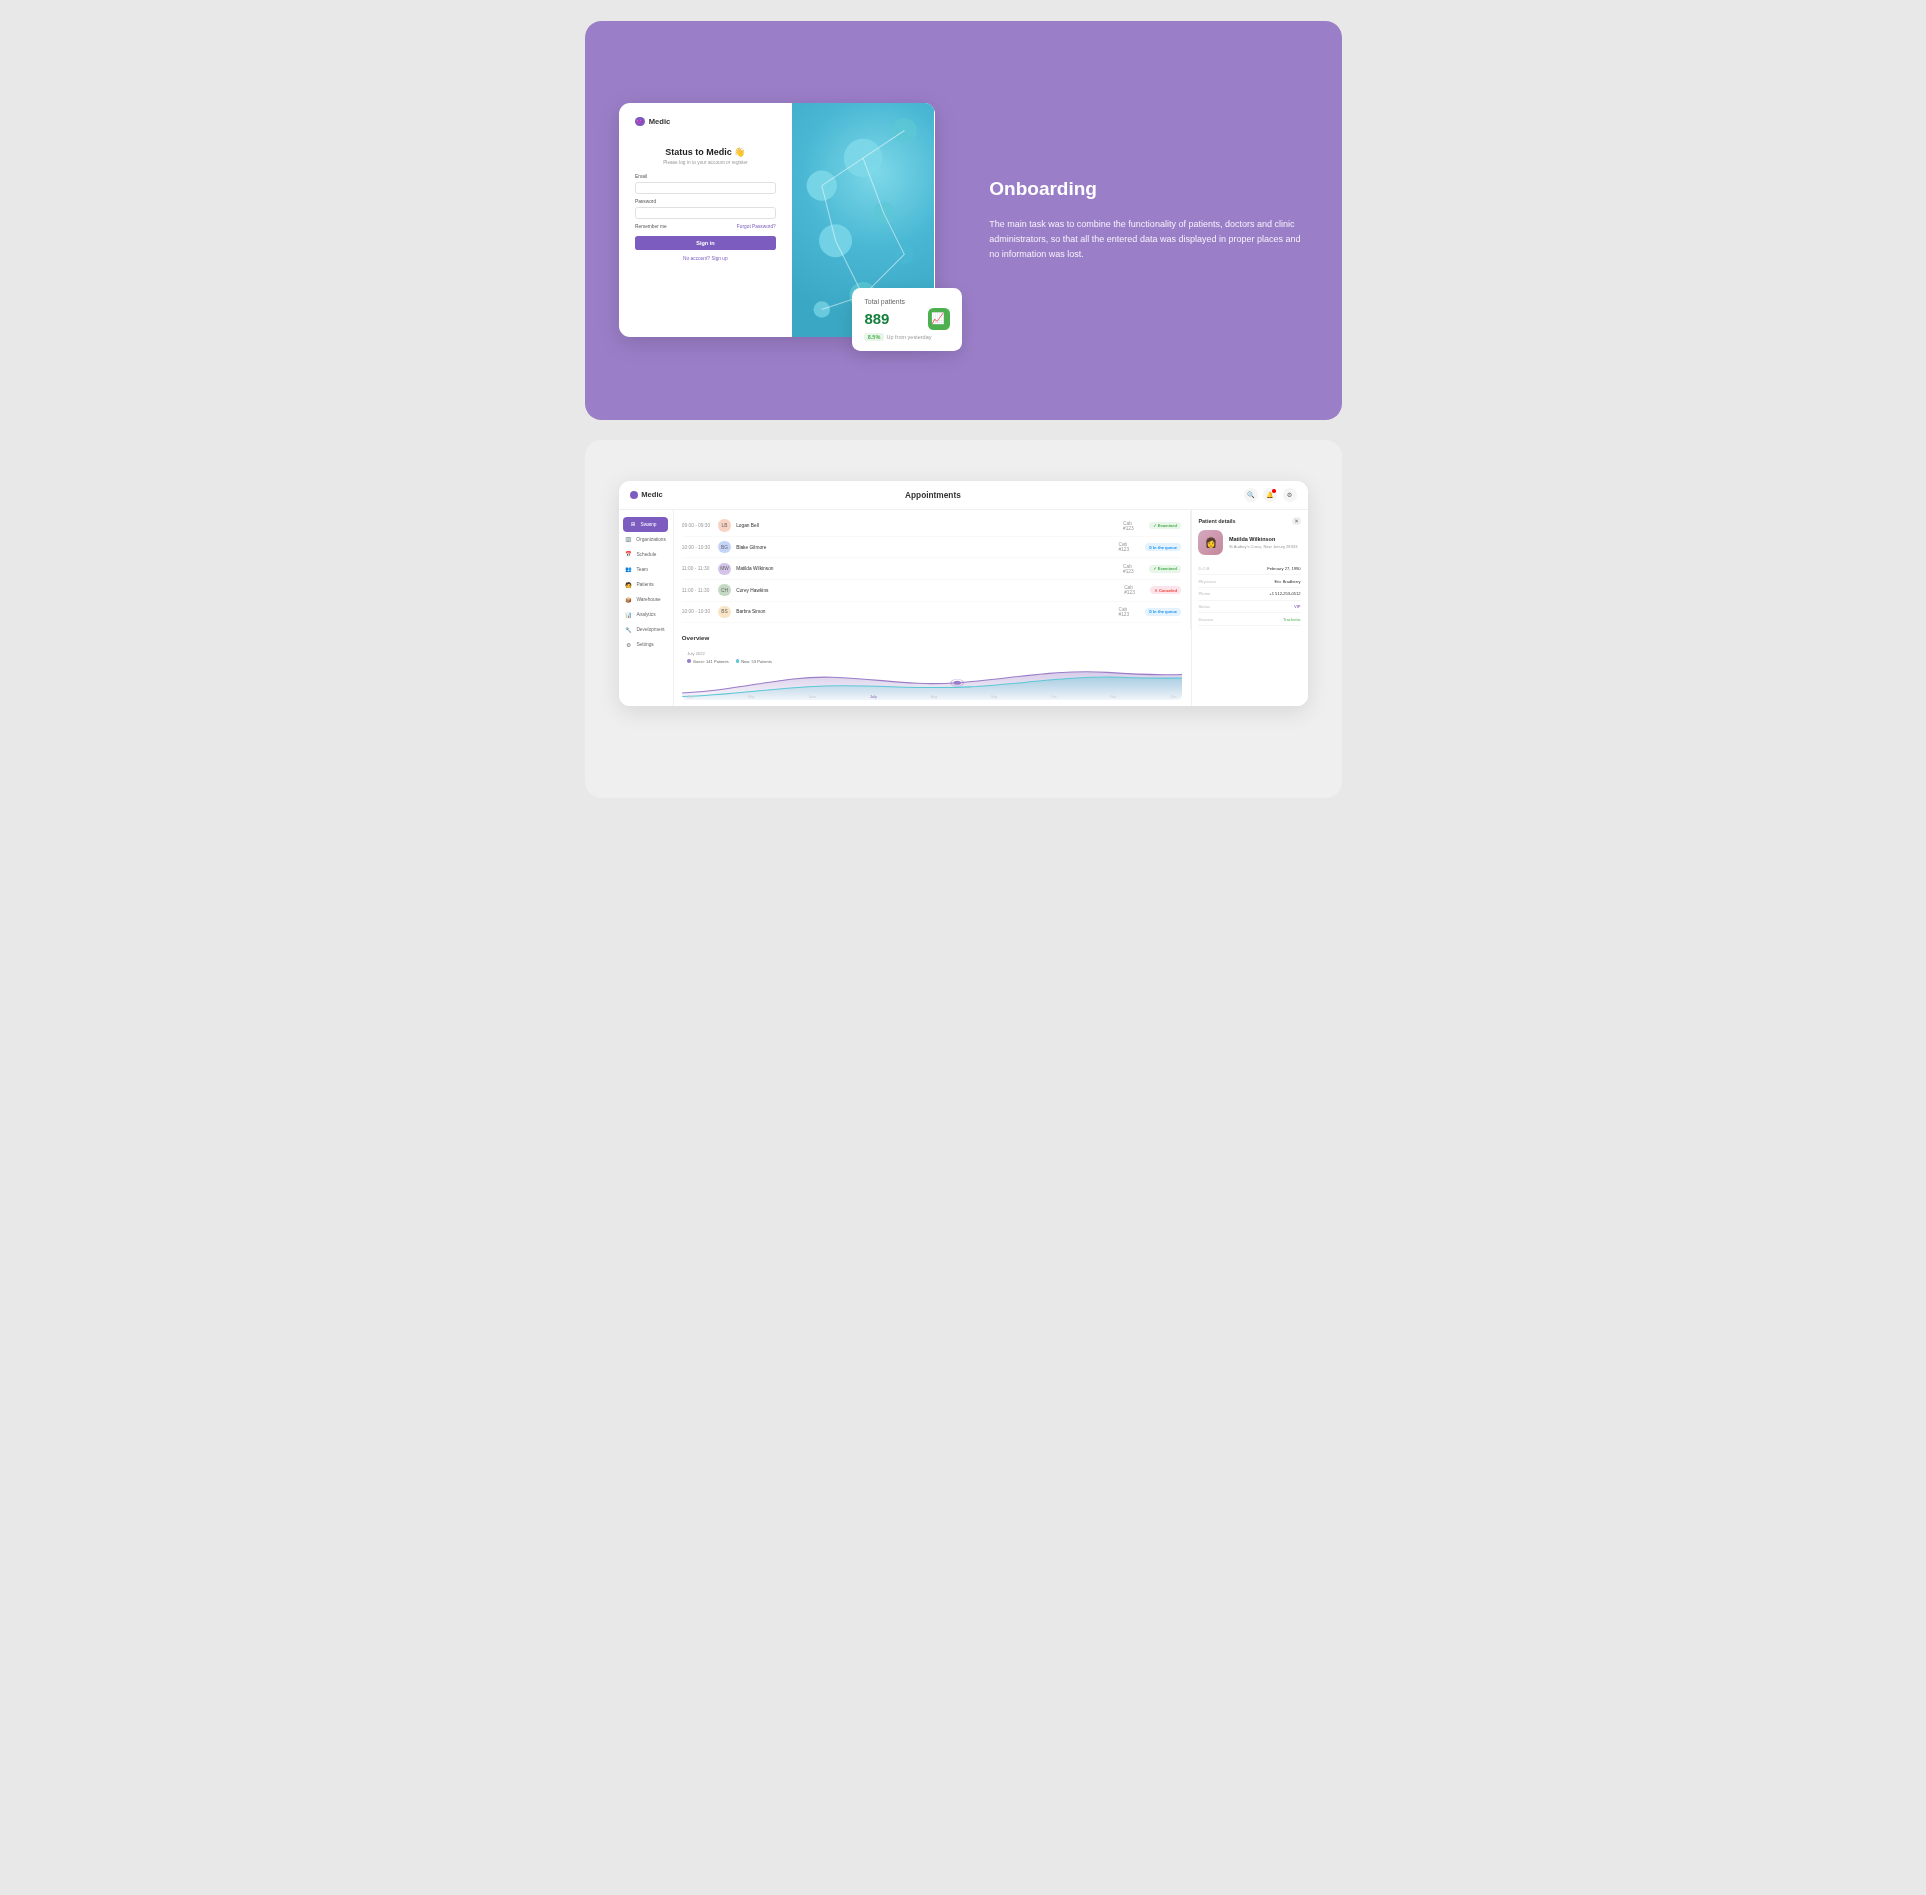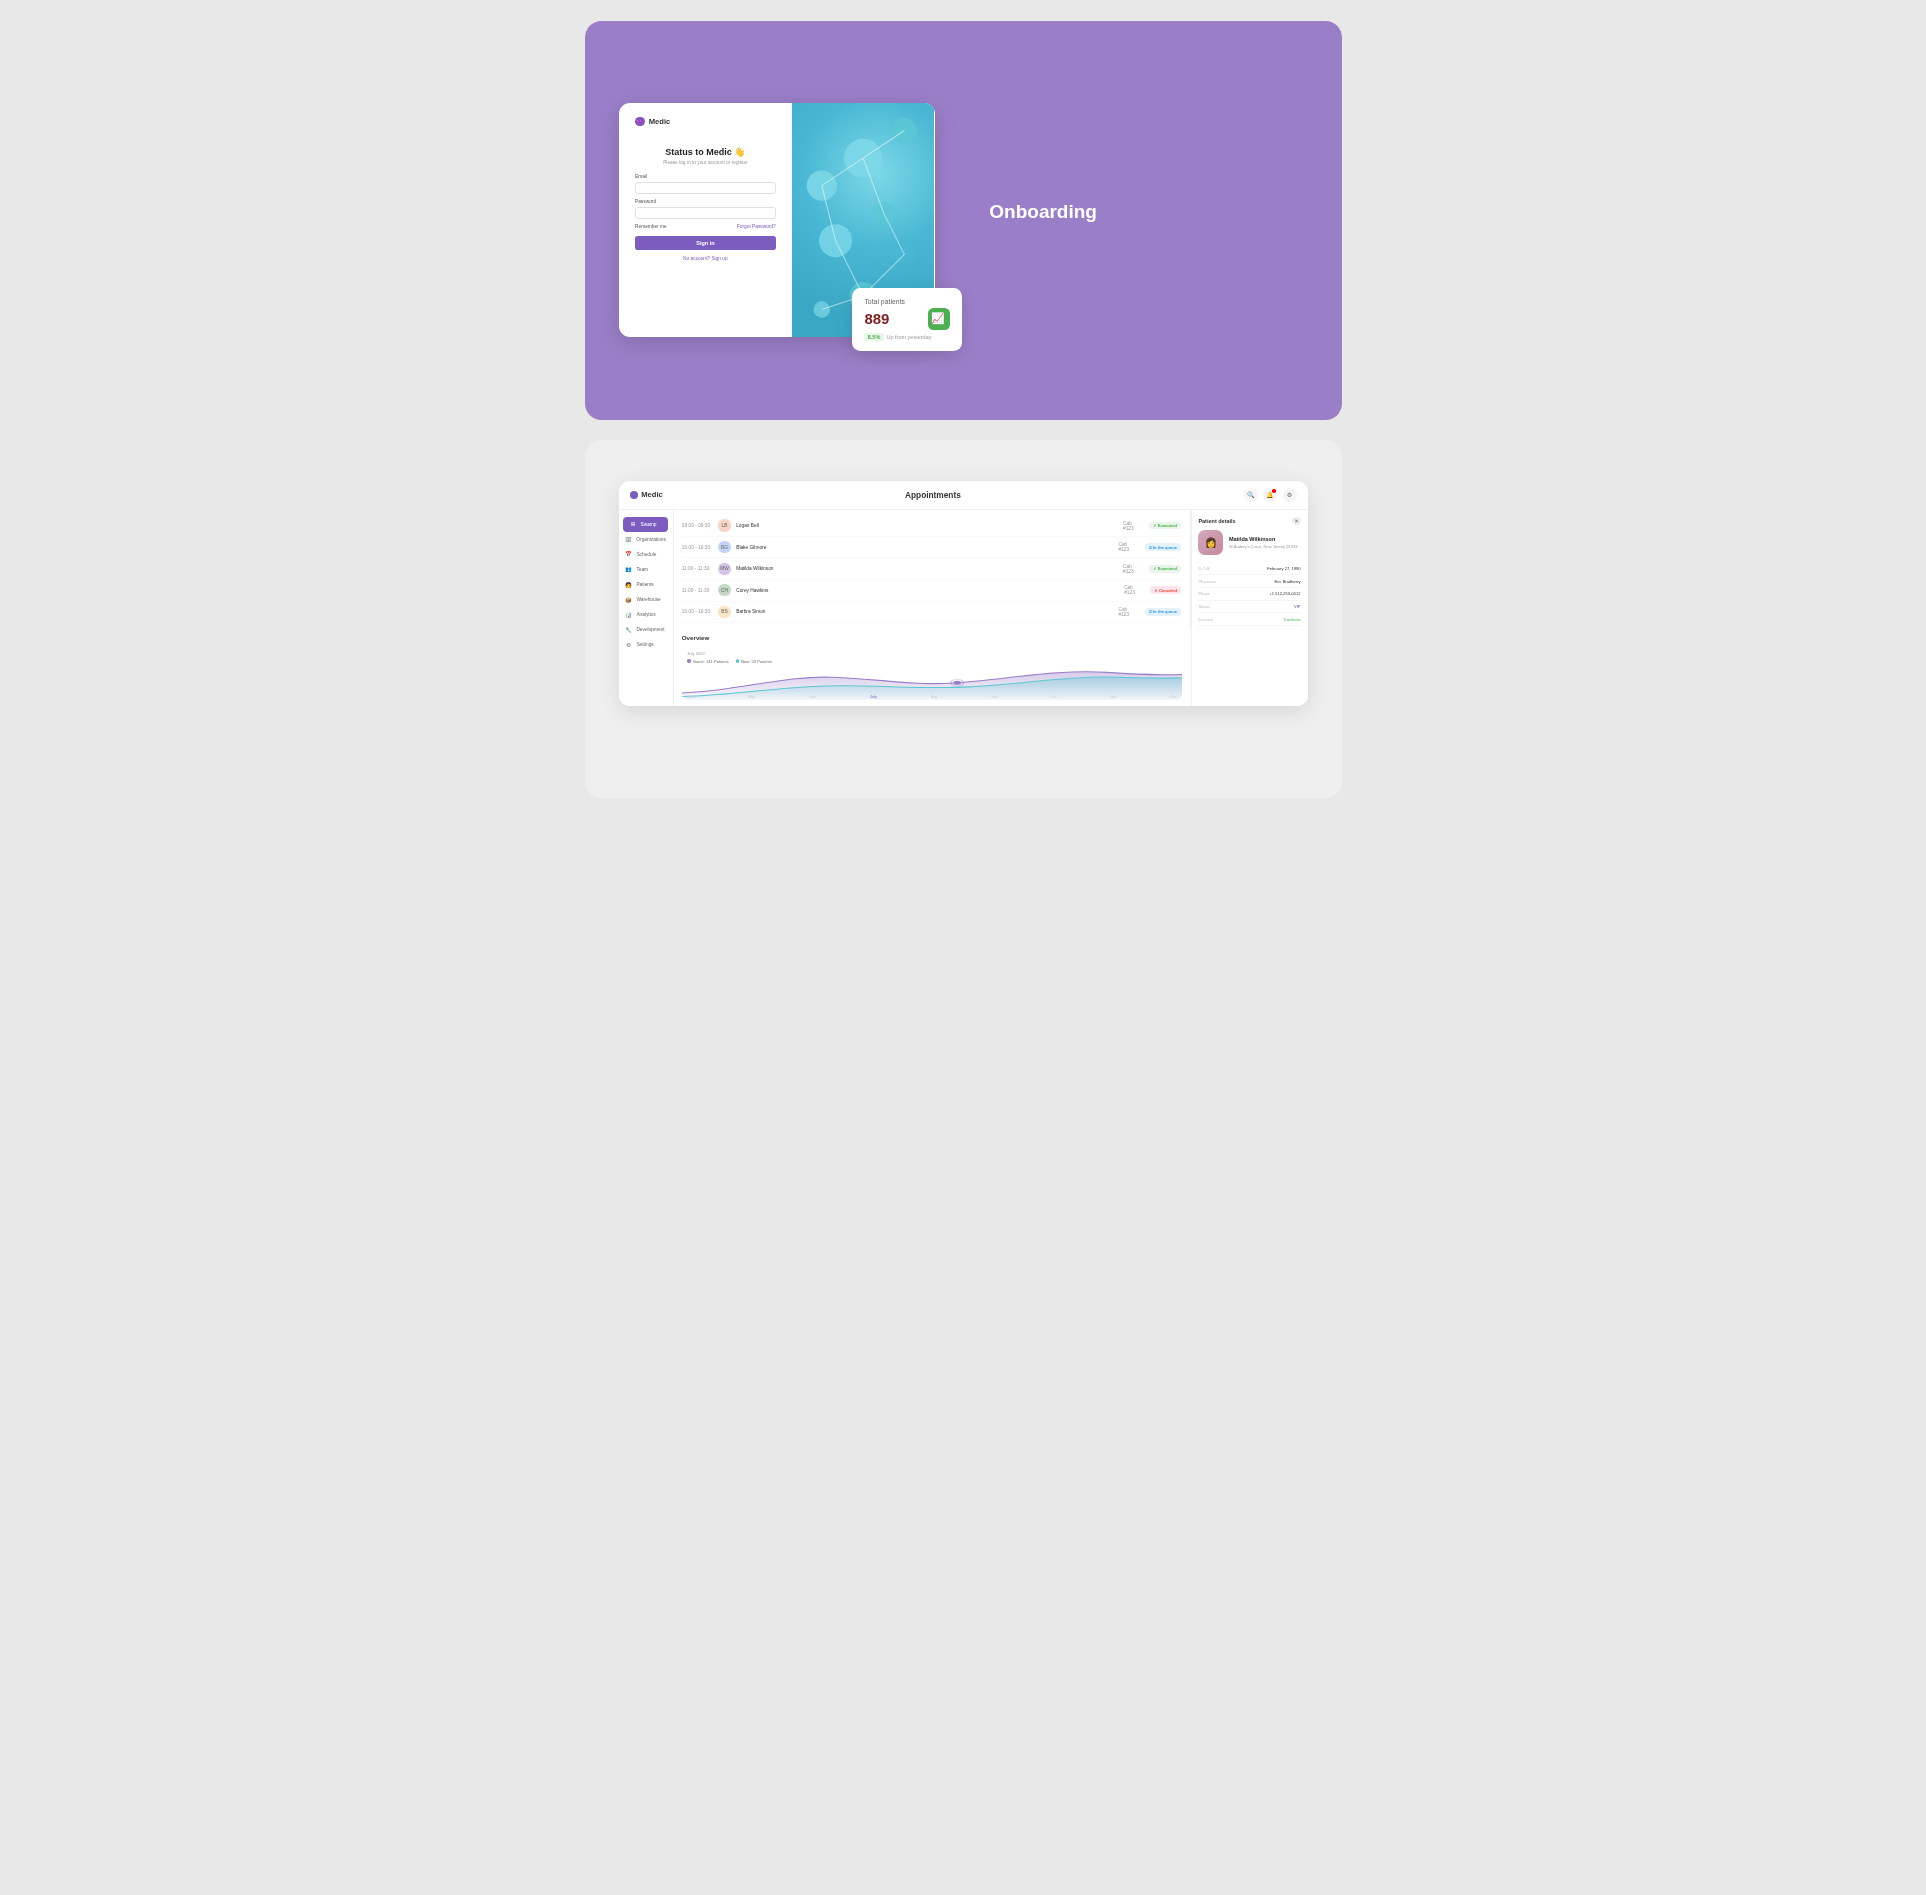--- a/index.html
+++ b/index.html
@@ -183,21 +183,21 @@
     .patients-card-row {
       display: flex;
       align-items: center;
       justify-content: space-between;
       gap: 13.8px;
     }
 
     .patients-count {
       font-size: 15px;
       font-weight: 700;
-      color: #7f1d1d;
+      color: #15803d;
     }
 
     .patients-icon {
       width: 22px;
       height: 22px;
       background: #4CAF50;
       border-radius: 5.5px;
       display: flex;
       align-items: center;
       justify-content: center;
@@ -690,20 +690,21 @@
       </div>
       <div class="patients-badge">
         <span class="badge-green">8.5%</span>
         <span class="badge-text">Up from yesterday</span>
       </div>
     </div>
   </div>
 
   <div class="onboarding-text">
     <div class="onboarding-title">Onboarding</div>
+    <div class="onboarding-desc">The main task was to combine the functionality of patients, doctors and clinic administrators, so that all the entered data was displayed in proper places and no information was lost.</div>
   </div>
 </div>
 
 <div class="section-gray">
 
 
   <div class="dashboard-mockup">
 
     <div class="dash-header">
       <div class="dash-logo">

